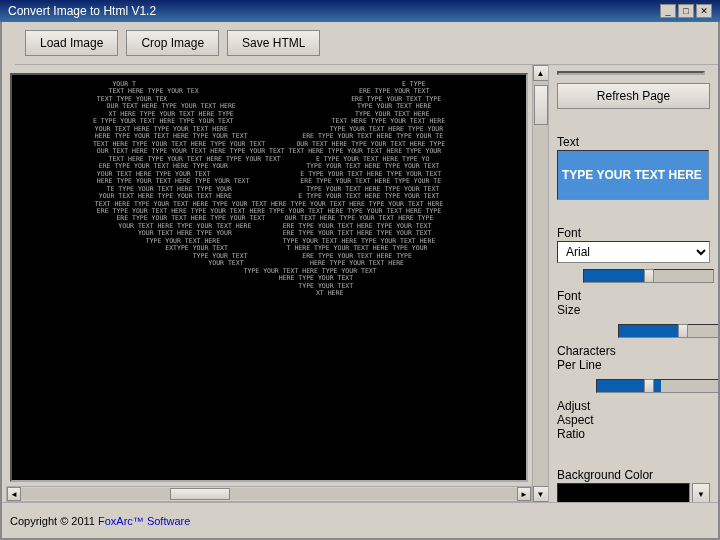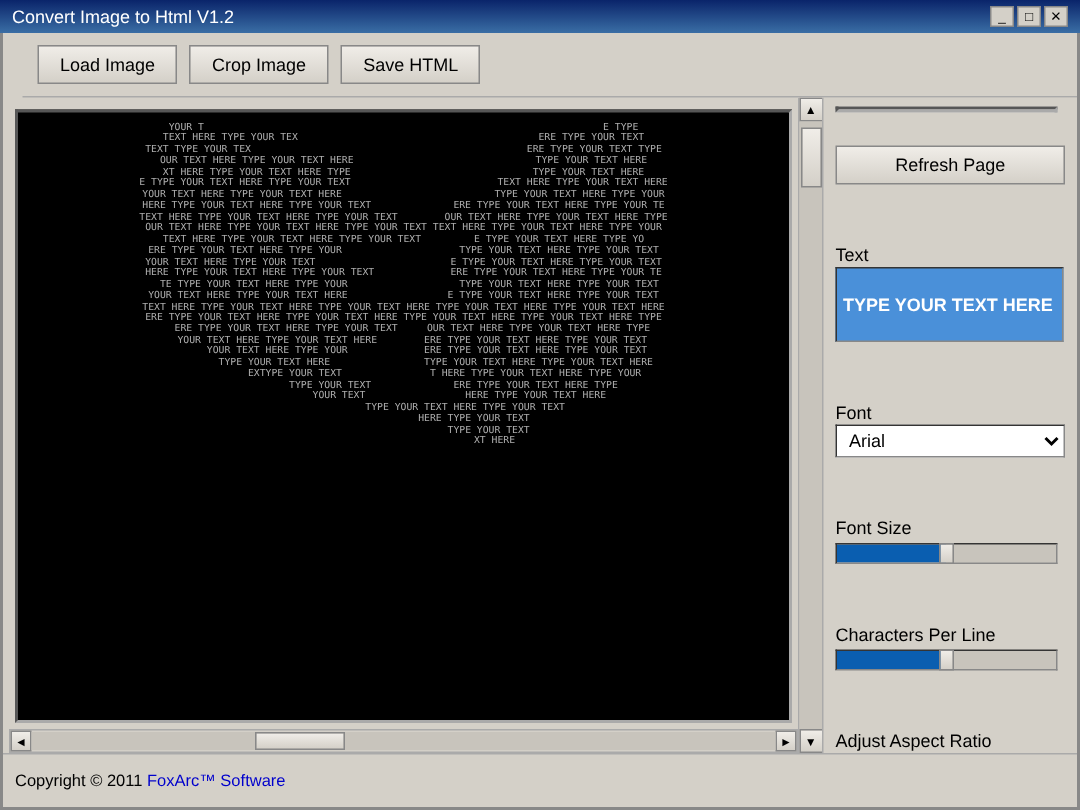--- a/index.html
+++ b/index.html
@@ -100,21 +100,21 @@
       word-break: break-all;
       opacity: 0.85;
     }
 
     
     .right-panel {
       width: 170px;
       padding: 6px 8px;
       display: flex;
       flex-direction: column;
-      gap: 20px;
+      gap: 6px;
       background: #d4d0c8;
       border-left: 1px solid #aaa;
       flex-shrink: 0;
     }
 
     .image-preview {
       width: 148px;
       height: 110px;
       border: 2px inset #aaa;
       background: #e8e4e0;
@@ -168,21 +168,21 @@
       flex: 1;
       background: #fff;
       border: 1px inset #888;
       padding: 2px 4px;
       font-size: 12px;
       height: 22px;
     }
 
     .slider-container {
       display: flex;
-      flex-direction: column;
+      flex-direction: row;
       gap: 2px;
     }
     .slider {
       -webkit-appearance: none;
       width: 148px;
       height: 14px;
       background: linear-gradient(to right, #0a5eb0 0%, #0a5eb0 50%, #c8c4bc 50%, #c8c4bc 100%);
       border: 1px inset #888;
       outline: none;
       cursor: pointer;

